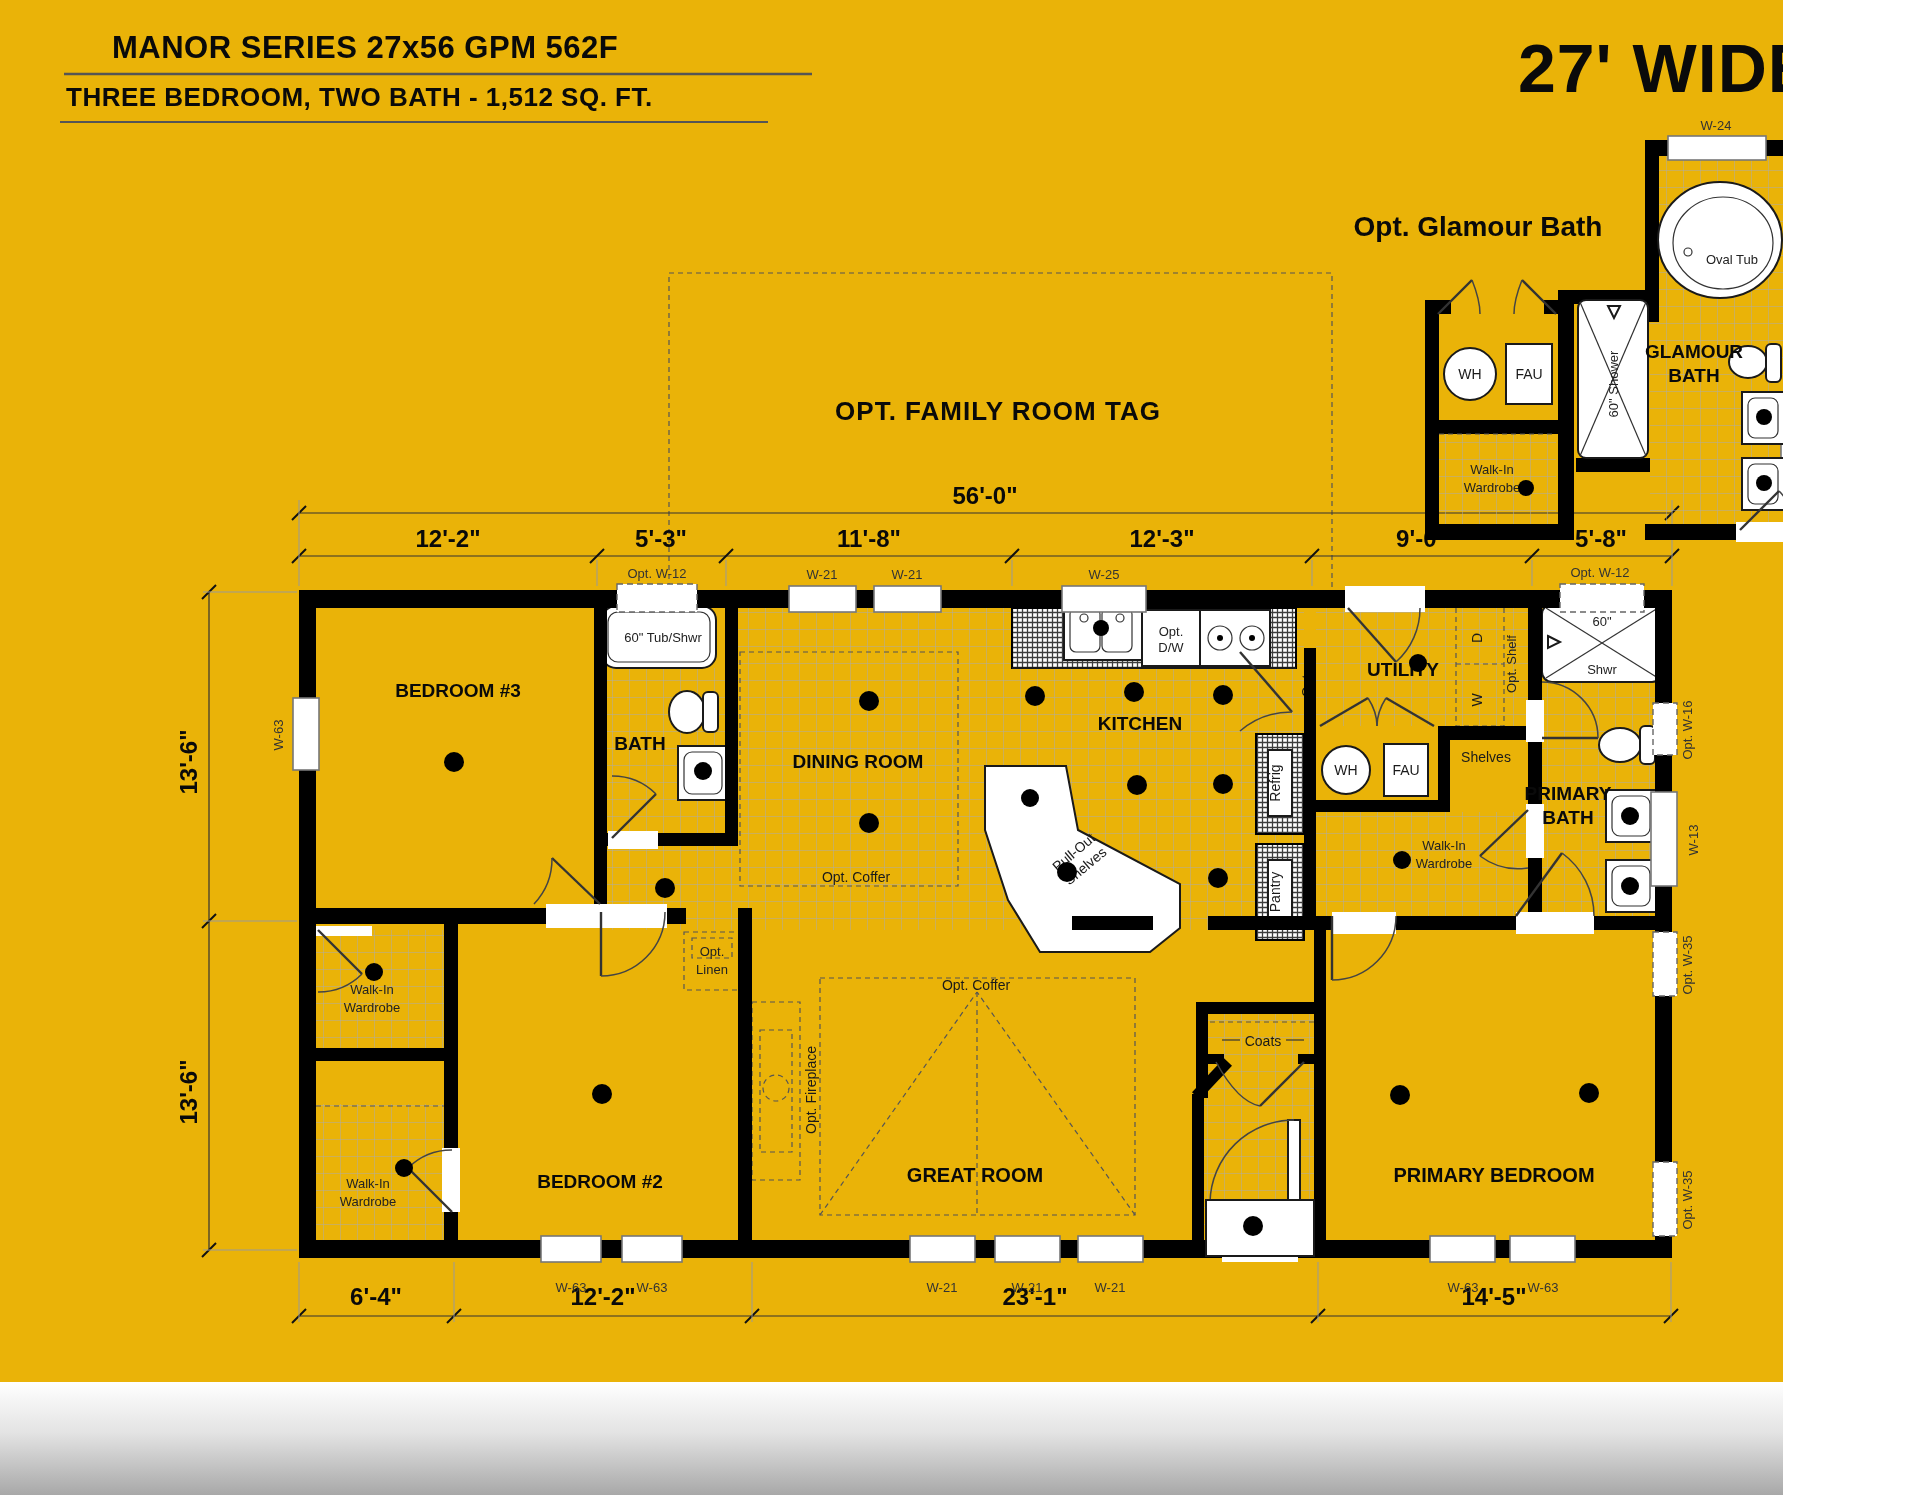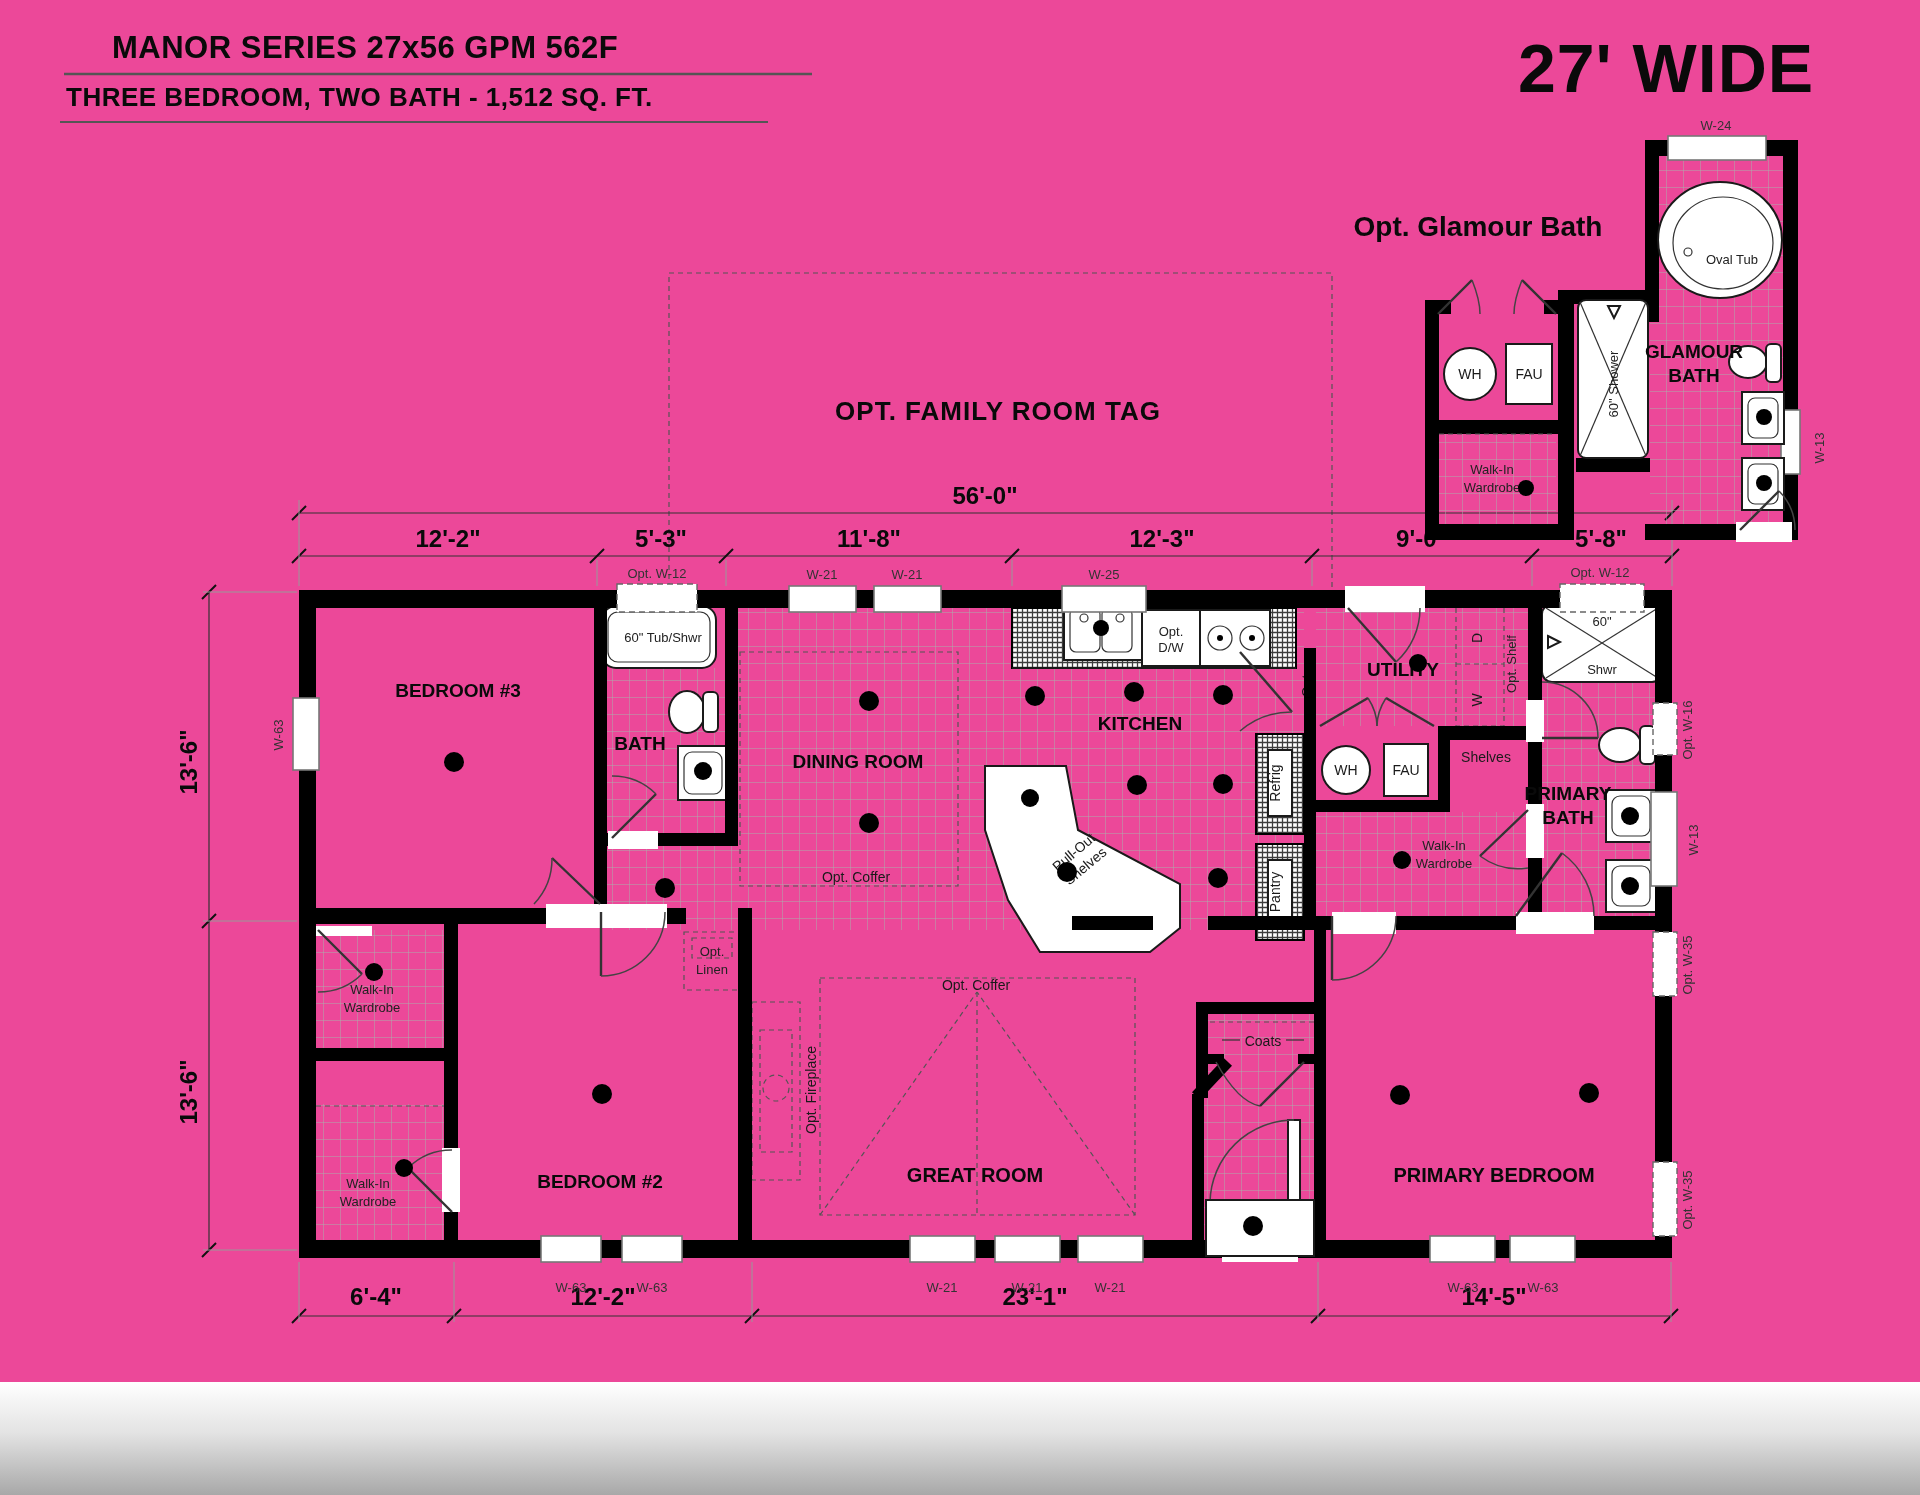--- a/index.html
+++ b/index.html
@@ -1,16 +1,16 @@
 <!DOCTYPE html>
 <html><head>
 <meta charset="utf-8">
 <style>
   html,body{margin:0;padding:0;background:#fff;}
-  #page{position:relative;width:1920px;height:1495px;background:#ec4899;overflow:hidden;
+  #page{position:relative;width:1783px;height:1495px;background:#eab308;overflow:hidden;
         font-family:"Liberation Sans",sans-serif;}
   svg{position:absolute;left:0;top:0;}
   text{font-family:"Liberation Sans","DejaVu Sans",sans-serif;fill:#0a0a0a;}
   .t-hdr1{font-weight:bold;font-size:31px;letter-spacing:.5px;}
   .t-hdr2{font-weight:bold;font-size:26px;letter-spacing:.5px;}
   .t-banner{font-weight:bold;font-size:68px;letter-spacing:1px;}
   .t-inset{font-weight:bold;font-size:28px;}
   .t-tag{font-weight:600;font-size:26px;letter-spacing:1px;text-anchor:middle;}
   .t-room{font-weight:bold;font-size:19px;text-anchor:middle;}
   .t-room2{font-weight:bold;font-size:20px;text-anchor:middle;}

